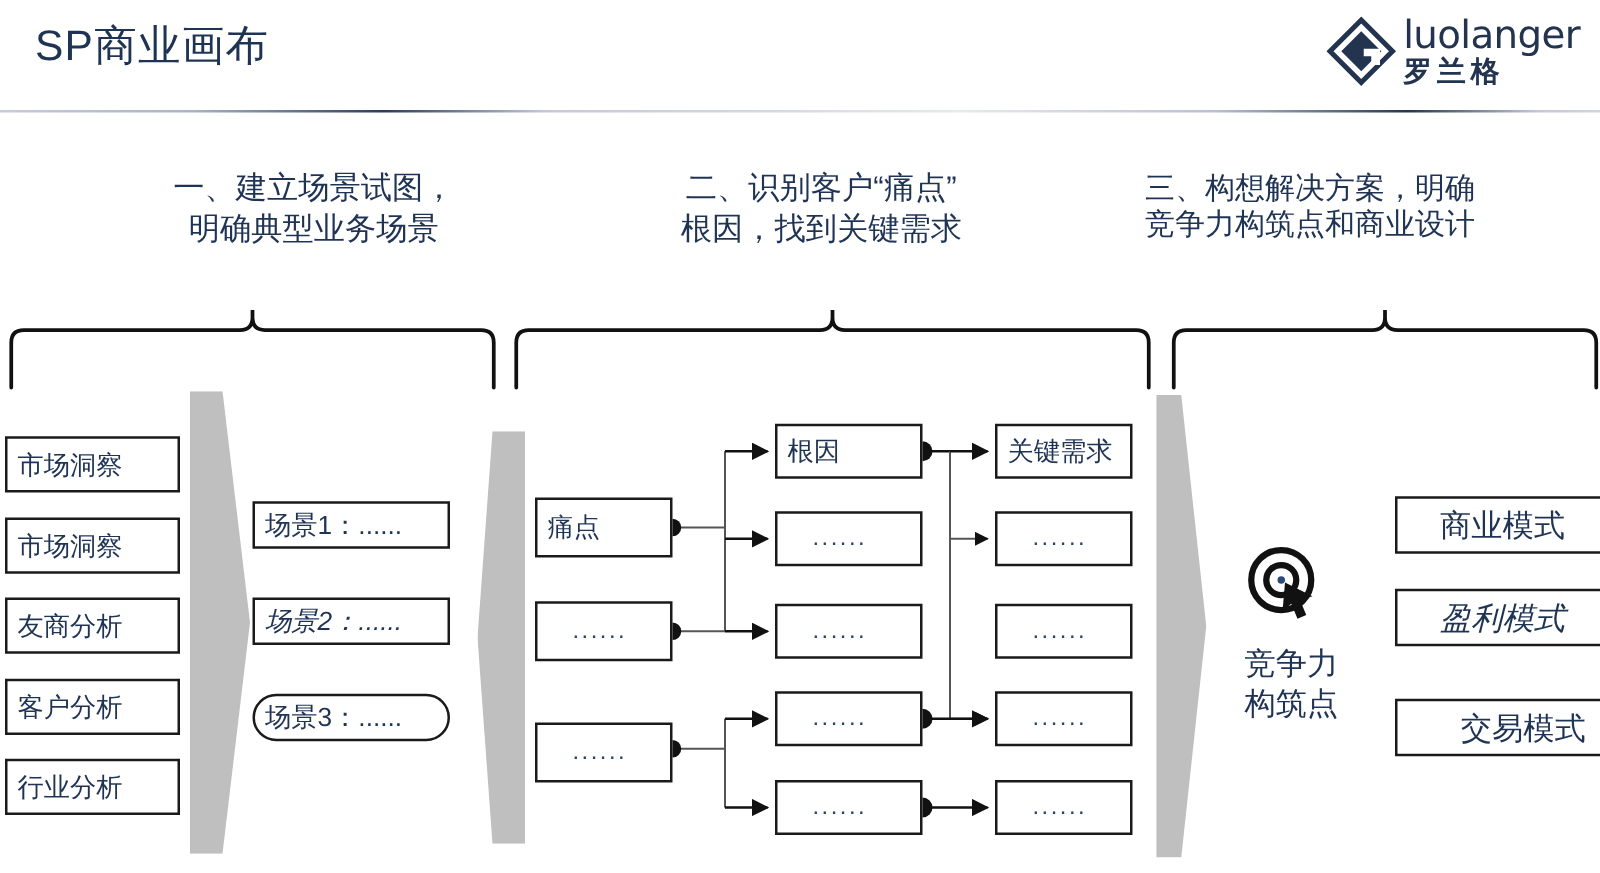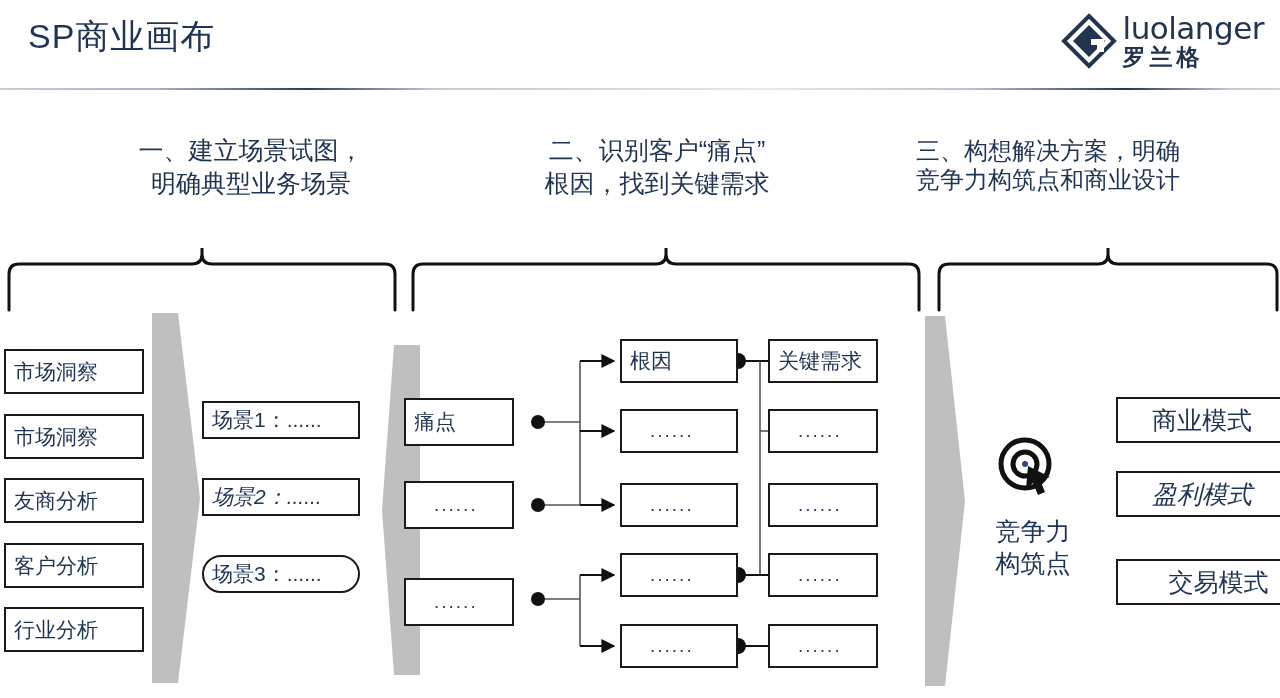--- a/index.html
+++ b/index.html
@@ -81,35 +81,35 @@
   #insight-3 { top: 543px; }
   #insight-4 { top: 607px; }
 
   
   .scene { left: 202px; width: 158px; height: 38px; font-size: 20px; padding-left: 8px; }
   #scene-0 { top: 401px; }
   #scene-1 { top: 478px; font-style: italic; }
   #scene-2 { top: 555px; border-radius: 22px; }
 
   
-  .pain { left: 404px; width: 110px; height: 48px; }
+  .pain { left: 428px; width: 110px; height: 48px; }
   #pain-0 { top: 398px; }
   #pain-1 { top: 481px; }
   #pain-2 { top: 578px; }
 
   
   .cause { left: 620px; width: 118px; height: 44px; }
   #cause-0 { top: 339px; }
   #cause-1 { top: 409px; }
   #cause-2 { top: 483px; }
   #cause-3 { top: 553px; }
   #cause-4 { top: 624px; }
 
   
-  .req { left: 768px; width: 110px; height: 44px; }
+  .req { left: 796px; width: 110px; height: 44px; }
   #req-0 { top: 339px; }
   #req-1 { top: 409px; }
   #req-2 { top: 483px; }
   #req-3 { top: 553px; }
   #req-4 { top: 624px; }
 
   
   .model { left: 1116px; width: 172px; height: 46px; font-size: 25px; justify-content: center; padding: 0; }
   #model-0 { top: 397px; }
   #model-1 { top: 471px; font-style: italic; }

